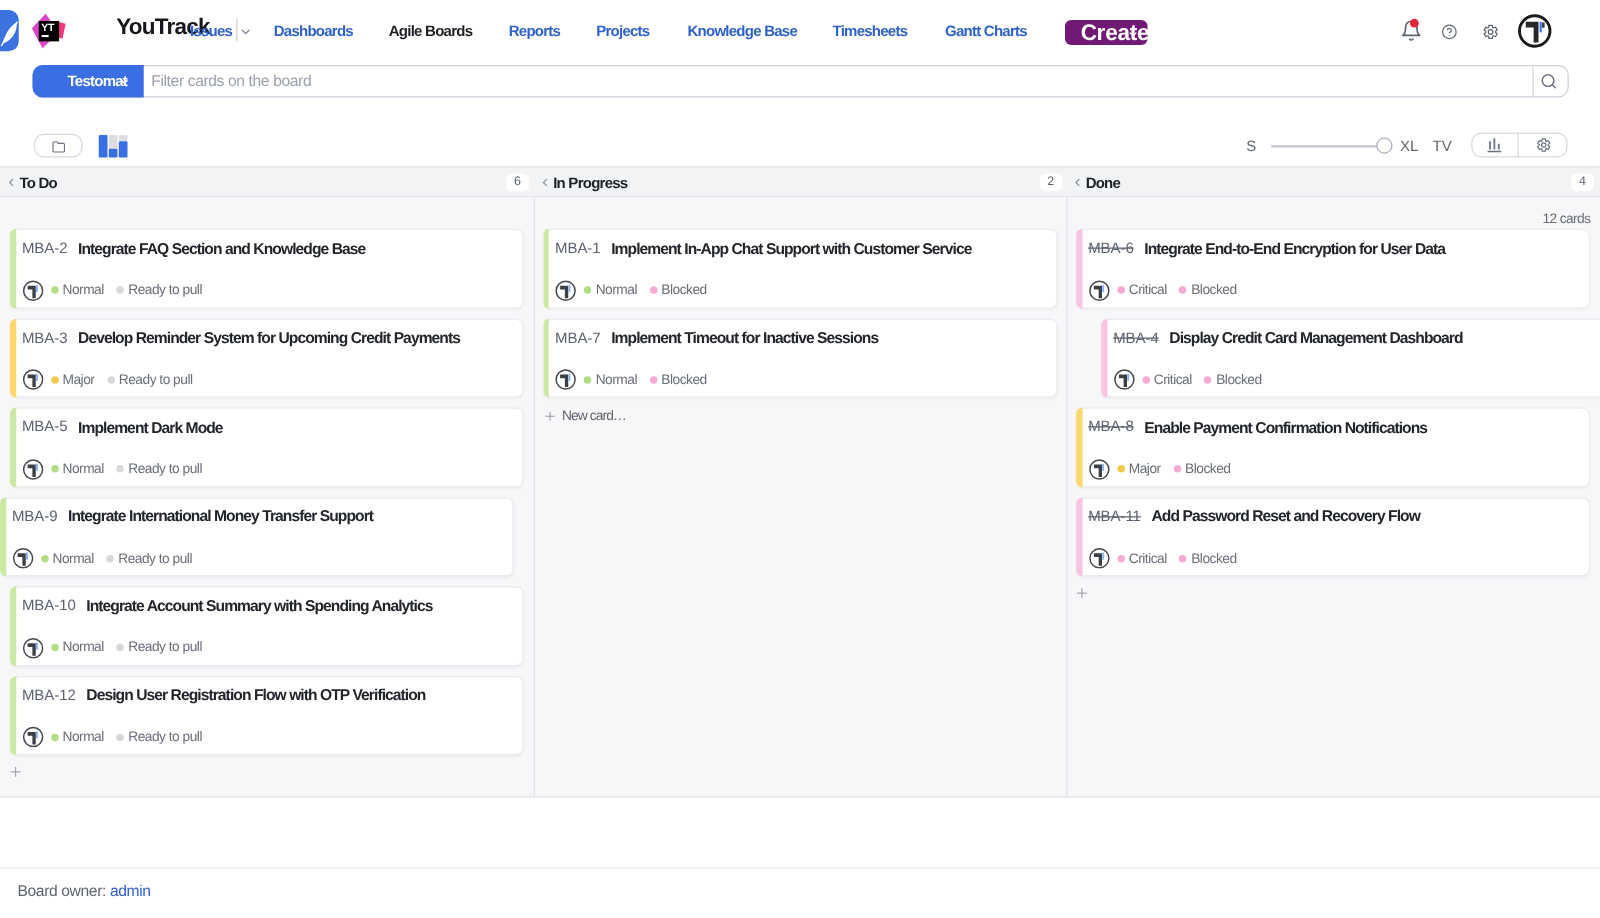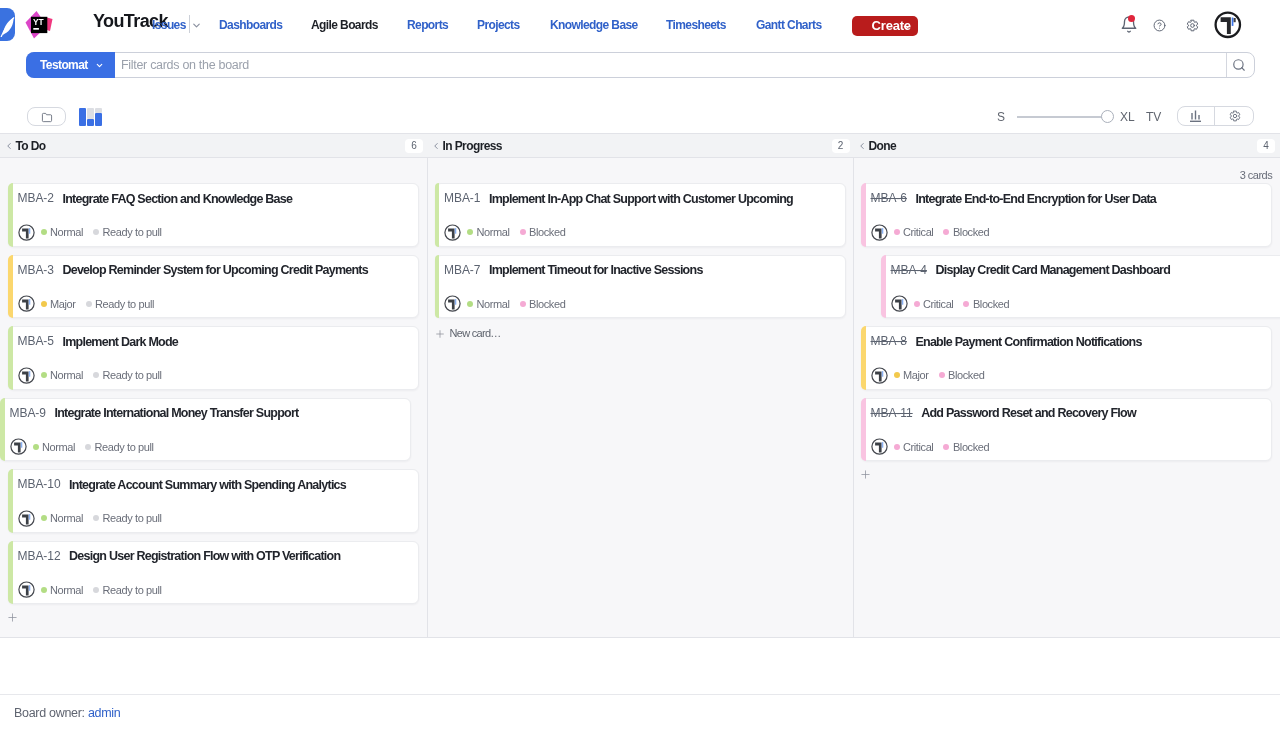--- a/index.html
+++ b/index.html
@@ -51,21 +51,21 @@
       <polyline points="6 9 12 15 18 9"></polyline>
     </svg>
   <div class="navitem" style="left:219px;">Dashboards</div>
   <div class="navitem cur" style="left:311px;">Agile Boards</div>
   <div class="navitem" style="left:407px;">Reports</div>
   <div class="navitem" style="left:477px;">Projects</div>
   <div class="navitem" style="left:550px;">Knowledge Base</div>
   <div class="navitem" style="left:666px;">Timesheets</div>
   <div class="navitem" style="left:756px;">Gantt Charts</div>
 
-  <div class="abs" style="left:852px; top:16px; width:66px; height:20px; background:#b91c1c; border-radius:5px; color:#fff; font-size:13px; font-weight:bold; text-align:center; line-height:20px; letter-spacing:-0.2px;">
+  <div class="abs" style="left:852px; top:16px; width:66px; height:20px; background:#701a75; border-radius:5px; color:#fff; font-size:18px; font-weight:bold; text-align:right; line-height:20px; letter-spacing:-0.2px;">
     <span style="margin-left:12.5px;">Create</span>
     <svg class="abs" style="left:50px; top:6.5px;" width="9" height="9" viewBox="0 0 24 24" fill="none" stroke="#fff" stroke-width="3" stroke-linecap="round" stroke-linejoin="round">
         <polyline points="6 9 12 15 18 9"></polyline>
       </svg>
   </div>
 
   <svg class="abs" style="left:1120px; top:15px;" width="18" height="19" viewBox="0 0 24 24" fill="none" stroke="#5d6472" stroke-width="1.8" stroke-linecap="round" stroke-linejoin="round">
     <path d="M18 8A6 6 0 0 0 6 8c0 7-3 9-3 9h18s-3-2-3-9"></path>
       <path d="M13.73 21a2 2 0 0 1-3.46 0"></path>
   </svg>
@@ -82,21 +82,21 @@
 
   <svg class="abs" style="left:1214px; top:11px;" width="28" height="28" viewBox="0 0 28 28">
     <circle cx="13.8" cy="13.8" r="12.2" fill="#fff" stroke="#1a1b1e" stroke-width="2.3"></circle>
     <path d="M6.6 6.3 H16.8 V22.9 H12.9 V11 H6.6 Z" fill="#26272b"></path>
     <rect x="17.7" y="6.5" width="1.7" height="8.4" fill="#3b74e8"></rect>
     <rect x="19.6" y="7" width="2.1" height="4.2" fill="#3c3e44"></rect>
   </svg>
 
   <div class="abs" style="left:26px; top:52px; width:1229px; height:26px; background:#fff; border:1px solid #ccd0da; border-radius:8px;"></div>
   <div class="abs" style="left:26px; top:52px; width:89px; height:26px; background:#3a6fe4; border-radius:8px 0 0 8px; color:#fff; font-size:12px; font-weight:bold; line-height:26px;">
-    <span style="margin-left:14px; letter-spacing:-0.6px;">Testomat</span>
+    <span style="margin-left:28px; letter-spacing:-0.6px;">Testomat</span>
     <svg class="abs" style="left:69px; top:9px;" width="9" height="9" viewBox="0 0 24 24" fill="none" stroke="#fff" stroke-width="3" stroke-linecap="round" stroke-linejoin="round">
         <polyline points="6 9 12 15 18 9"></polyline>
       </svg>
   </div>
   <div class="abs" style="left:121px; top:52px; height:26px; line-height:26px; font-size:12.5px; letter-spacing:-0.3px; color:#9ba1ac;">Filter cards on the board</div>
   <div class="abs" style="left:1226px; top:53px; width:1px; height:24px; background:#d4d7df;"></div>
   <svg class="abs" style="left:1232px; top:58px;" width="14" height="14" viewBox="0 0 24 24" fill="none" stroke="#6b7280" stroke-width="2" stroke-linecap="round" stroke-linejoin="round">
       <circle cx="11" cy="11" r="8"></circle>
       <line x1="21" y1="21" x2="16.65" y2="16.65"></line>
     </svg>
@@ -150,21 +150,21 @@
       </svg>
       <span>Done</span>
     </div>
   <div class="badge" style="left:405px;">6</div>
   <div class="badge" style="left:831.5px;">2</div>
   <div class="badge" style="left:1257px;">4</div>
 
   <div class="abs" style="left:0; top:158px; width:1280px; height:479.5px; background:#f7f7f9; border-bottom:1px solid #e2e3e8;"></div>
   <div class="abs" style="left:427px; top:158px; width:1px; height:479.5px; background:#e2e3e8;"></div>
   <div class="abs" style="left:853px; top:158px; width:1px; height:479.5px; background:#e2e3e8;"></div>
-  <div class="abs" style="right:7.8px; top:169px; font-size:11px; letter-spacing:-0.5px; color:#686d79;">3 cards</div>
+  <div class="abs" style="right:7.8px; top:169px; font-size:11px; letter-spacing:-0.5px; color:#686d79;">12 cards</div>
 
   <div class="card" style="left:8px; top:183.0px;">
     <div class="stripe" style="background:#cde8a5;"></div>
     <div class="trow">
         <span class="cid">MBA-2</span>
         <span class="ctitle">Integrate FAQ Section and Knowledge Base</span>
       </div>
     <div class="crow">
         <svg class="avatar" viewBox="0 0 17 17">
           <circle cx="8.5" cy="8.6" r="7.6" fill="#fff" stroke="#44474e" stroke-width="1.2"></circle>
@@ -264,21 +264,21 @@
         <span class="dot g"></span>
         <span class="lbl">Normal</span>
         <span class="dot gr"></span>
         <span class="lbl">Ready to pull</span>
       </div>
   </div>
   <div class="card" style="left:434.5px; top:183.0px;">
     <div class="stripe" style="background:#cde8a5;"></div>
     <div class="trow">
         <span class="cid">MBA-1</span>
-        <span class="ctitle">Implement In-App Chat Support with Customer Upcoming</span>
+        <span class="ctitle">Implement In-App Chat Support with Customer Service</span>
       </div>
     <div class="crow">
         <svg class="avatar" viewBox="0 0 17 17">
           <circle cx="8.5" cy="8.6" r="7.6" fill="#fff" stroke="#44474e" stroke-width="1.2"></circle>
           <path d="M4.1 4.6 H10.6 V14.5 H7.9 V7.5 H4.1 Z" fill="#3c4046"></path>
           <rect x="10.8" y="4.1" width="1.5" height="5.6" fill="#8ab1f2"></rect>
         </svg>
         <span class="dot g"></span>
         <span class="lbl">Normal</span>
         <span class="dot p"></span>

